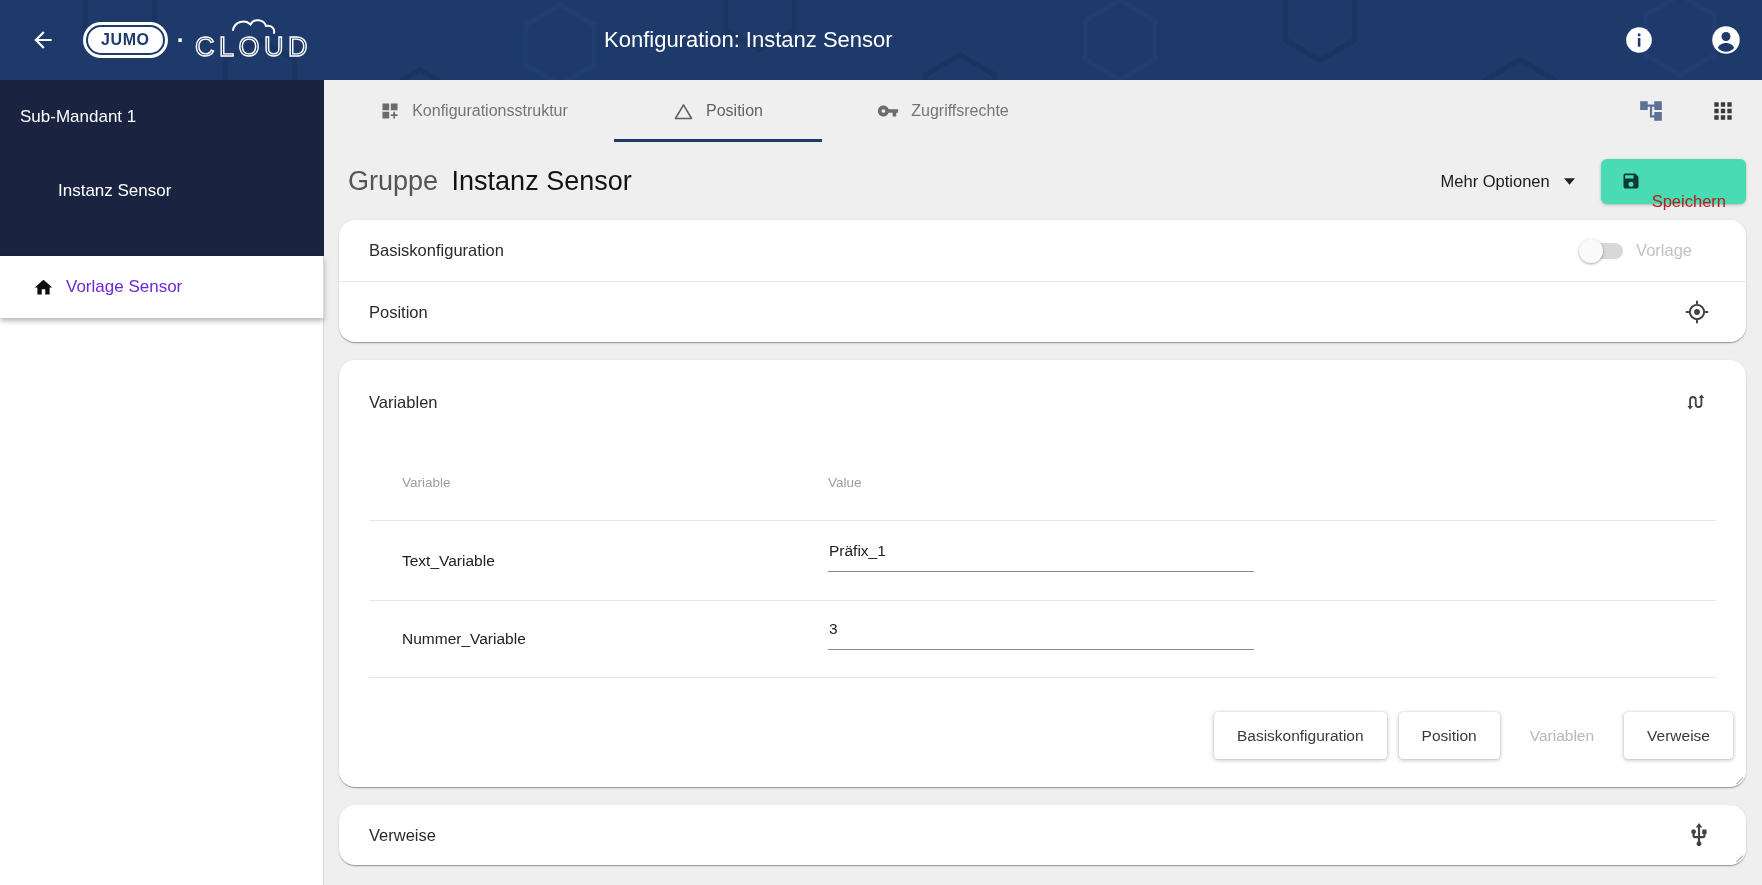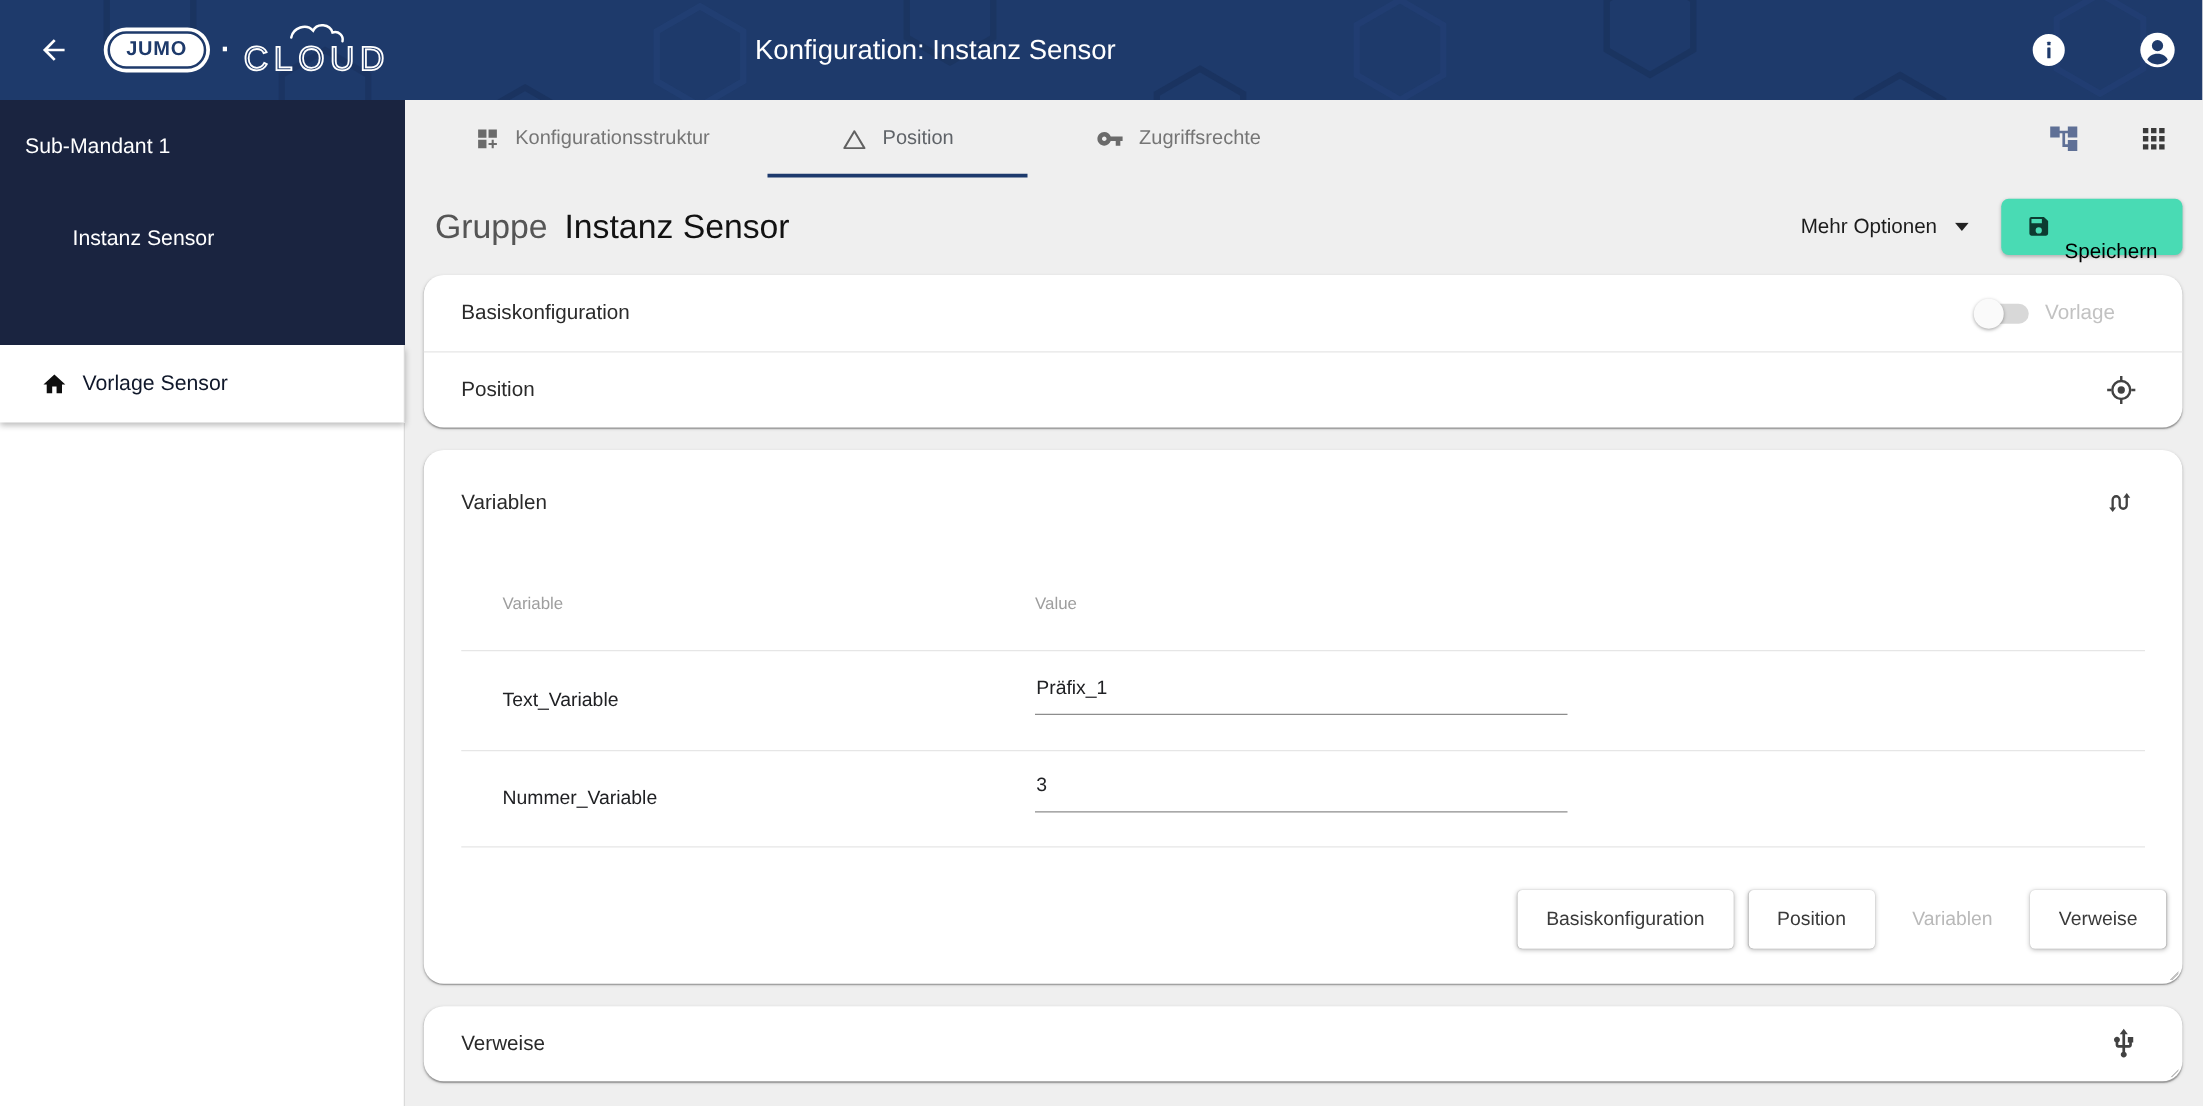--- a/index.html
+++ b/index.html
@@ -18,45 +18,45 @@
   .brand-dot { color:#fff; font-size:24px; font-weight:700; margin:0 8px 0 12px; }
   .tb-title { position:absolute; left:604px; top:50%; transform:translateY(-50%); font-size:22px; font-weight:400; z-index:2; white-space:nowrap; }
   .tb-right { margin-left:auto; display:flex; align-items:center; gap:58px; padding-right:21px; position:relative; z-index:2; }
   .tb-icon { cursor:pointer; display:block; }
 
   
   .body { flex:1; display:flex; min-height:0; }
 
   
   .sidebar { width:324px; flex:0 0 324px; display:flex; flex-direction:column; background:#fff; }
-  .side-dark { height:196px; background:#1a2440; color:#fff; padding:26px 10px 0 20px; }
+  .side-dark { height:176px; background:#1a2440; color:#fff; padding:26px 10px 0 20px; }
   .side-tenant { font-size:17px; line-height:22px; cursor:pointer; }
   .side-instance { font-size:17px; line-height:22px; margin:52px 0 0 38px; cursor:pointer; }
   .side-selected { height:62px; background:#fff; display:flex; align-items:center; padding-left:33px; box-shadow:0 3px 5px rgba(0,0,0,.28); position:relative; z-index:2; border-right:1px solid #dadada; cursor:pointer; }
-  .side-selected .lbl { font-size:17px; color:#0f172a; margin-left:12px; }
+  .side-selected .lbl { font-size:17px; color:#6d28d9; margin-left:12px; }
   .side-rest { flex:1; background:#fff; border-right:1px solid #dadada; }
 
   
   .main { flex:1; background:#efefef; display:flex; flex-direction:column; min-width:0; }
 
   .tabbar { height:62px; flex:0 0 62px; display:flex; align-items:stretch; padding-left:13px; }
   .tab { display:flex; align-items:center; justify-content:center; gap:12px; color:#757575; font-size:16px; position:relative; margin:0 3px; cursor:pointer; }
   .tab-1 { width:268px; } .tab-2 { width:208px; } .tab-3 { width:230px; }
   .tab.active { color:#5f6368; }
   .tab.active::after { content:""; position:absolute; left:0; right:0; bottom:0; height:3px; background:#1d3a6d; }
   .tabbar-right { margin-left:auto; display:flex; align-items:center; gap:46px; padding-right:26px; }
   .tabbar-right svg { cursor:pointer; display:block; }
 
   .headrow { height:78px; flex:0 0 78px; display:flex; align-items:center; padding:0 16px 0 24px; }
   .heading { font-size:27px; font-weight:400; white-space:nowrap; }
   .heading .pre { color:#555; } .heading .name { color:#121212; margin-left:6px; }
   .more-opt { margin-left:auto; display:flex; align-items:center; gap:14px; cursor:pointer; padding:8px 4px; }
   .more-opt span { font-size:16.5px; color:#1c1c1c; font-weight:500; }
   .save-btn { margin-left:22px; height:45px; padding:0 20px; background:#49dbb4; border:none; border-radius:6px; display:flex; align-items:center; gap:11px; cursor:pointer; box-shadow:0 1px 3px rgba(0,0,0,.25); }
-  .save-btn span { font-size:16.5px; color:#000000; font-weight:500;margin-top:40px; }
+  .save-btn span { font-size:16.5px; color:#b91c1c; font-weight:500;margin-top:40px; }
 
   .content { padding:0 16px 0 15px; }
   .card { background:#fff; border-radius:16px; box-shadow:0 2px 1px -1px rgba(0,0,0,.2),0 1px 1px 0 rgba(0,0,0,.14),0 1px 3px 0 rgba(0,0,0,.12); }
   .row { height:61px; display:flex; align-items:center; padding:0 36px 0 30px; }
   .row + .row { border-top:1px solid #e6e6e6; }
   .row .lbl { font-size:16.5px; color:#2a2a2a; }
   .row-ctrl { margin-left:auto; display:flex; align-items:center; }
   .icon-btn { cursor:pointer; display:block; }
 
   

